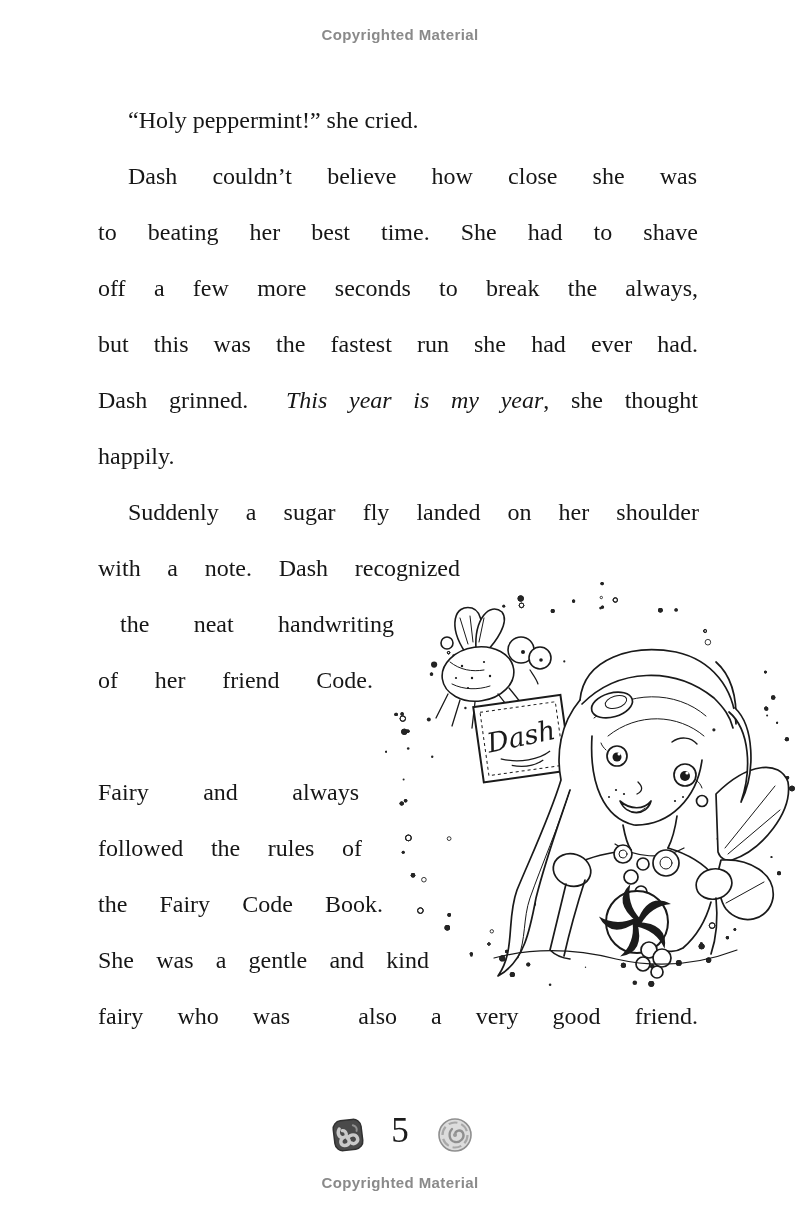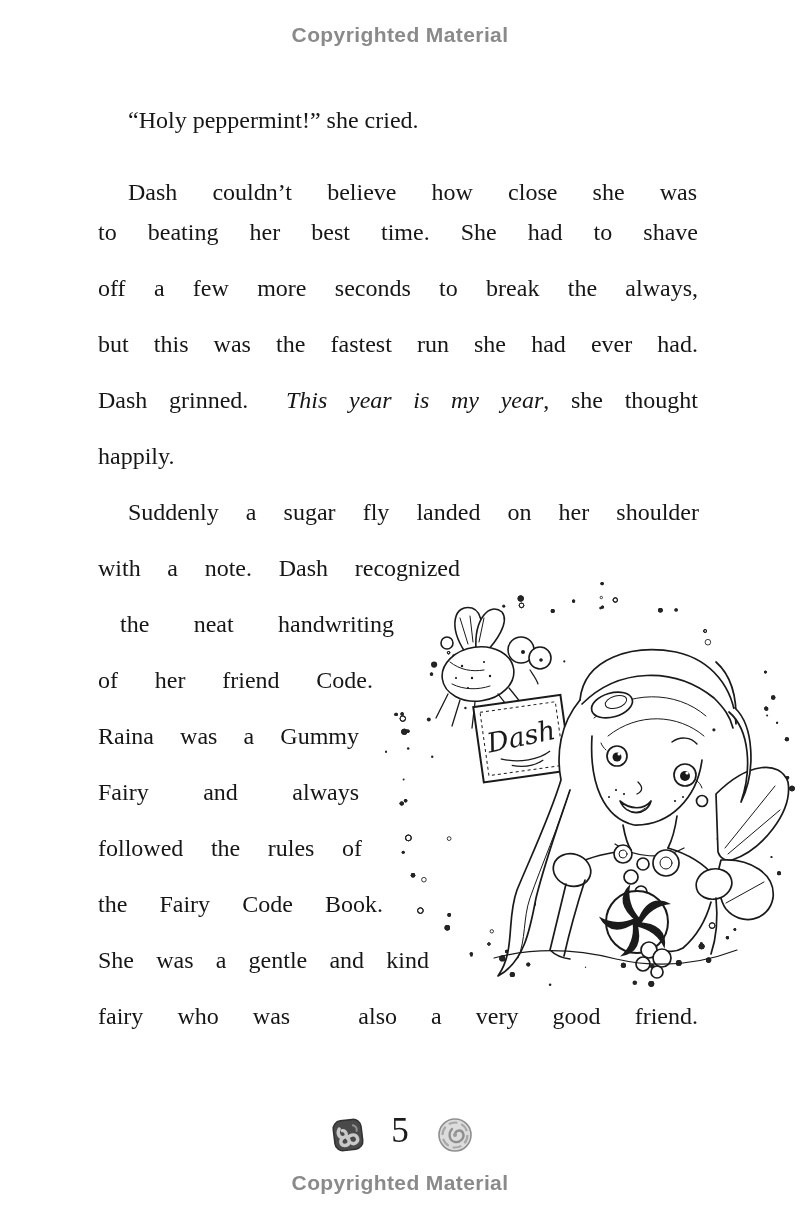--- a/index.html
+++ b/index.html
@@ -1,28 +1,28 @@
 <!DOCTYPE html>
 <html><head>
 <meta charset="utf-8">
 <style>
   html,body{margin:0;padding:0;background:#ffffff;}
   #page{position:relative;width:800px;height:1220px;background:#ffffff;overflow:hidden;
         font-family:"Liberation Serif", serif;}
   .watermark{position:absolute;left:0;width:800px;text-align:center;
         font-family:"Liberation Sans", sans-serif;font-weight:bold;
-        font-size:21px;line-height:20px;color:#8a8a8a;letter-spacing:.4px;}
+        font-size:15px;line-height:20px;color:#8a8a8a;letter-spacing:.4px;}
   .wm-top{top:25px;}
   .wm-bottom{top:1173px;}
   .tl{position:absolute;color:#161616;font-size:24px;line-height:40px;
       font-family:"Liberation Serif", serif;}
   .j{text-align:justify;text-align-last:justify;word-spacing:-3px;}
   .ital{font-style:italic;margin-left:16px;}
   .l1{left:128px;top:100px;}
-  .l2{left:128px;top:156px;width:569px;margin-top:16px;}
+  .l2{left:128px;top:156px;width:569px;}
   .l3{left:98px;top:212px;width:600px;}
   .l4{left:98px;top:268px;width:600px;}
   .l5{left:98px;top:324px;width:600px;}
   .l6{left:98px;top:380px;width:600px;}
   .l7{left:98px;top:436px;}
   .l8{left:128px;top:492px;width:571px;}
   .l9{left:98px;top:548px;width:362px;}
   .l10{left:88px;top:604px;width:274px;margin-left:32px;}
   .l11{left:98px;top:660px;width:275px;}
   .l12{left:98px;top:716px;width:261px;}
@@ -49,21 +49,20 @@
   <div class="tl l2 j">Dash couldn’t believe how close she was</div>
   <div class="tl l3 j">to beating her best time. She had to shave</div>
   <div class="tl l4 j">off a few more seconds to break the always,</div>
   <div class="tl l5 j">but this was the fastest run she had ever had.</div>
   <div class="tl l6 j"><span>Dash grinned. </span><span class="ital">This year is my year</span><span>, she thought</span></div>
   <div class="tl l7">happily.</div>
   <div class="tl l8 j">Suddenly a sugar fly landed on her shoulder</div>
   <div class="tl l9 j">with a note. Dash recognized</div>
   <div class="tl l10 j">the neat handwriting</div>
   <div class="tl l11 j">of her friend Code.</div>
-  <div class="tl l12 j">Raina was a Gummy</div>
   <div class="tl l13 j">Fairy and always</div>
   <div class="tl l14 j">followed the rules of</div>
   <div class="tl l15 j">the Fairy Code Book.</div>
   <div class="tl l16 j">She was a gentle and kind</div>
   <div class="tl l17 j">fairy who was  also a very good friend.</div>
 
   <svg id="illus" width="420" height="452" viewBox="0 0 420 452">
     <g id="dotRing">
         <circle cx="73.6" cy="97.4" r="1.2" fill="#242424"></circle>
         <circle cx="43.9" cy="321.7" r="2.3" fill="none" stroke="#242424" stroke-width="0.9"></circle>

